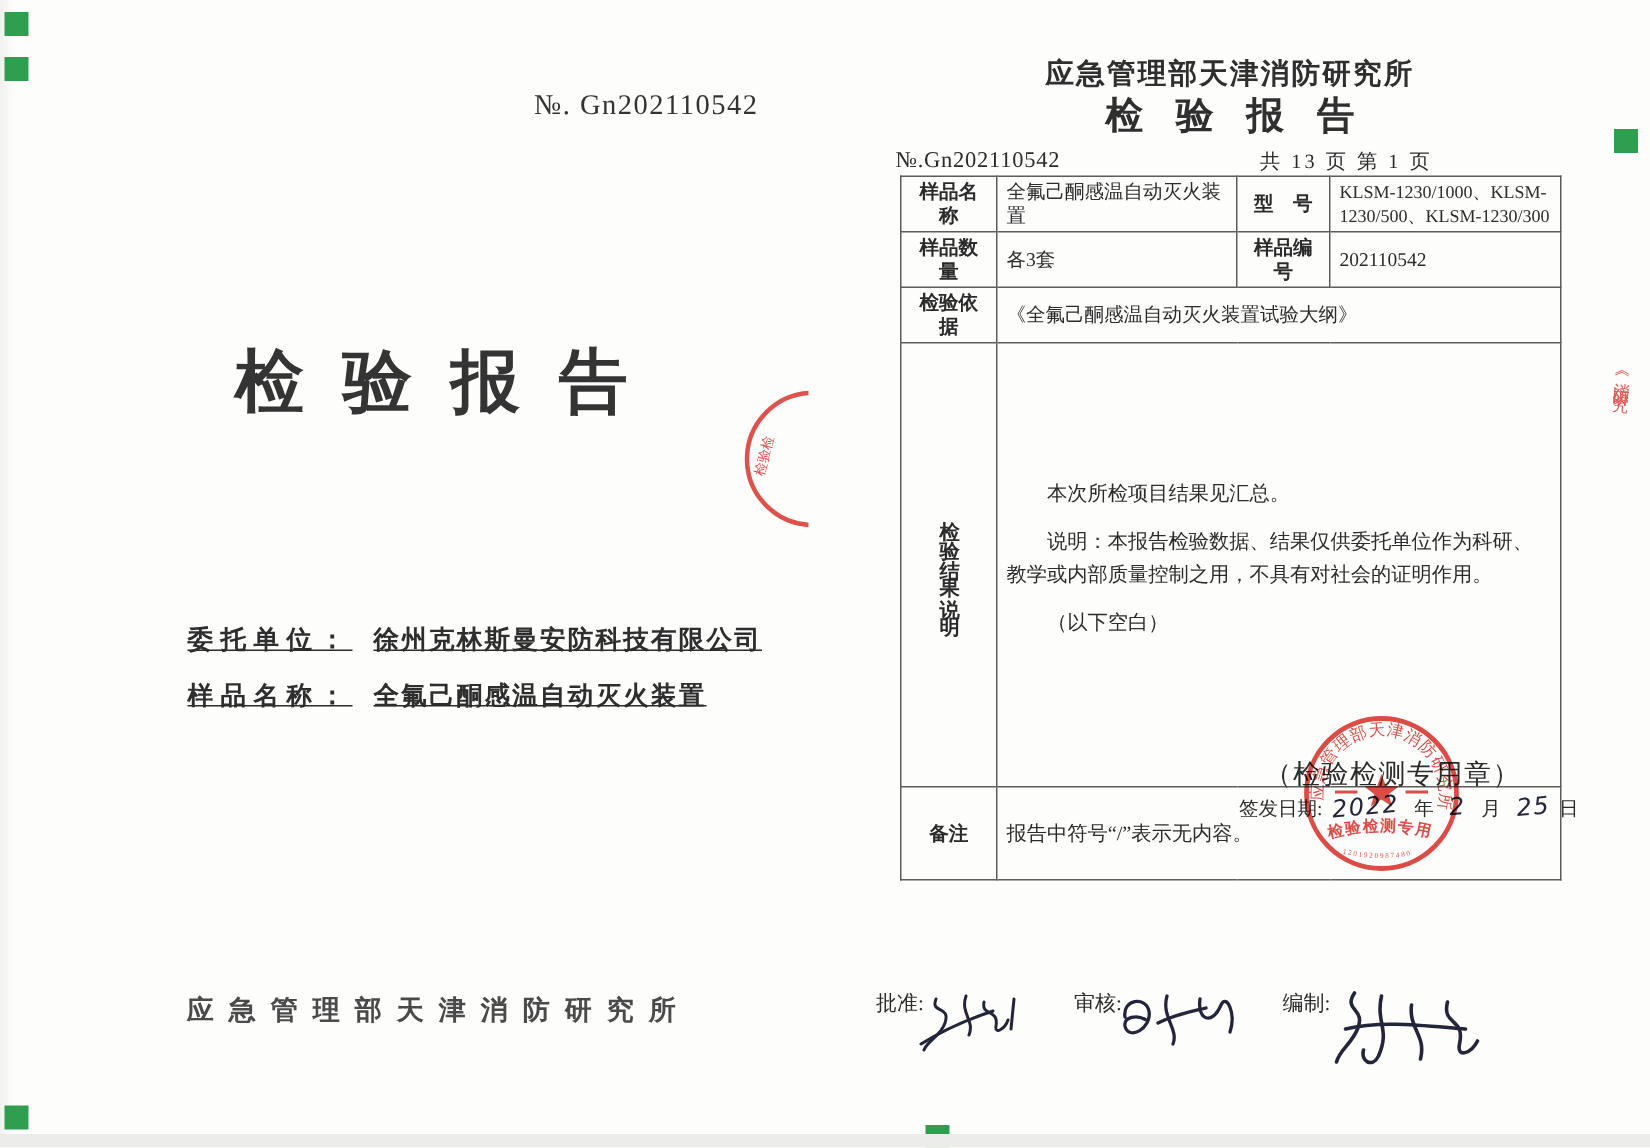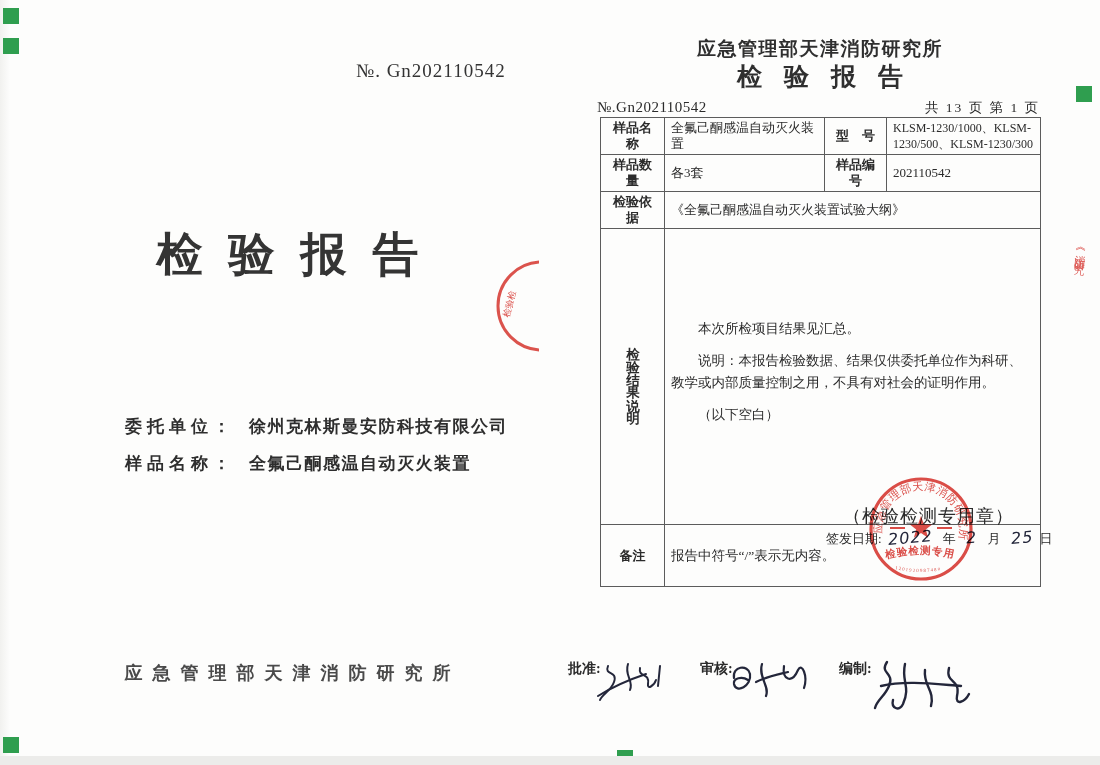--- a/index.html
+++ b/index.html
@@ -9,34 +9,34 @@
   .canvas::after{content:"";position:absolute;left:0;bottom:0;width:1100px;height:9px;background:#ececea;}
   .canvas::before{content:"";position:absolute;left:0;top:0;width:10px;height:765px;
        background:linear-gradient(90deg,#f1f1ef,rgba(255,255,255,0));}
   .abs{position:absolute;}
 
   
   .cover-no{left:356px;top:60px;font-size:19px;letter-spacing:1px;color:#333;}
   .cover-title{left:35px;top:224px;width:505px;text-align:center;
        font-family:"Liberation Sans","DejaVu Sans",sans-serif;font-weight:bold;
        font-size:46px;letter-spacing:26px;text-indent:26px;color:#343434;}
-  .cover-field{left:125px;display:flex;align-items:baseline;}
+  .cover-field{left:125px;display:flex;align-items:baseline;text-decoration:underline;}
   .cover-field .lbl{font-weight:bold;font-size:17px;letter-spacing:5px;color:#2e2e2e;}
   .cover-field .val{font-weight:bold;font-size:17px;letter-spacing:1.5px;margin-left:14px;color:#2e2e2e;}
   .cover-footer{left:35px;top:661px;width:505px;text-align:center;
        font-weight:bold;font-size:18px;letter-spacing:10px;text-indent:10px;color:#4a4a4a;}
 
   
   .rp-org{left:600px;top:36px;width:440px;text-align:center;font-size:19px;
        font-weight:bold;letter-spacing:1.5px;color:#2f2f2f;}
   .rp-title{left:600px;top:60px;width:440px;text-align:center;
        font-family:"Liberation Sans","DejaVu Sans",sans-serif;
        font-size:25px;font-weight:bold;letter-spacing:22px;text-indent:22px;color:#2f2f2f;}
   .rp-no{left:597px;top:99px;font-size:15px;letter-spacing:.5px;}
-  .rp-pages{left:840px;top:99px;width:200px;text-align:right;font-size:13.5px;letter-spacing:2px;}
+  .rp-pages{left:840px;top:99px;width:200px;text-align:left;font-size:13.5px;letter-spacing:2px;}
 
   table.rpt{position:absolute;left:600px;top:117px;border-collapse:collapse;table-layout:fixed;
        width:440px;font-size:13px;color:#2b2b2b;}
   table.rpt td{border:1px solid #5c5c5c;padding:2px 6px;vertical-align:middle;line-height:16px;}
   td.lab{text-align:center;font-weight:bold;padding:2px 2px;}
   td.val{text-align:left;padding-left:8px;}
   td.type-val{font-size:12px;line-height:15px;font-family:"Liberation Serif",serif;}
   td.result-cell{vertical-align:top;position:relative;padding:14px 10px 6px 14px;}
   td.result-label{text-align:center;}
   .vert{writing-mode:vertical-lr;text-orientation:upright;letter-spacing:13px;
@@ -50,21 +50,21 @@
   .hw{display:inline-block;font-family:"DejaVu Sans",sans-serif;font-style:italic;
        font-size:16px;color:#23263a;transform:rotate(-5deg);letter-spacing:1px;margin:0 3px;}
 
   .stamp-big{left:860px;top:472px;z-index:4;opacity:.88;mix-blend-mode:multiply;}
   .edge-stamp-left{left:495px;top:258px;width:44px;height:96px;overflow:hidden;
        z-index:4;opacity:.85;mix-blend-mode:multiply;}
   .edge-frag-right{left:1058px;top:242px;width:26px;height:104px;color:#d7342e;
        writing-mode:vertical-rl;text-orientation:upright;font-size:11px;letter-spacing:3px;
        opacity:.8;transform:rotate(5deg);z-index:4;mix-blend-mode:multiply;}
 
-  .signoff{left:568px;top:660px;width:470px;display:flex;font-size:14px;font-weight:bold;}
+  .signoff{left:584px;top:660px;width:470px;display:flex;font-size:14px;font-weight:normal;}
   .signoff .so{position:relative;white-space:nowrap;}
   .so-approve{width:132px;} .so-review{width:139px;} .so-compile{width:150px;}
   .sig-svg{position:absolute;left:26px;top:-4px;}
 
   .marker{position:absolute;width:16px;height:16px;background:#2f9e4f;}
 </style>
 </head>
 <body>
 
 <div class="canvas">

